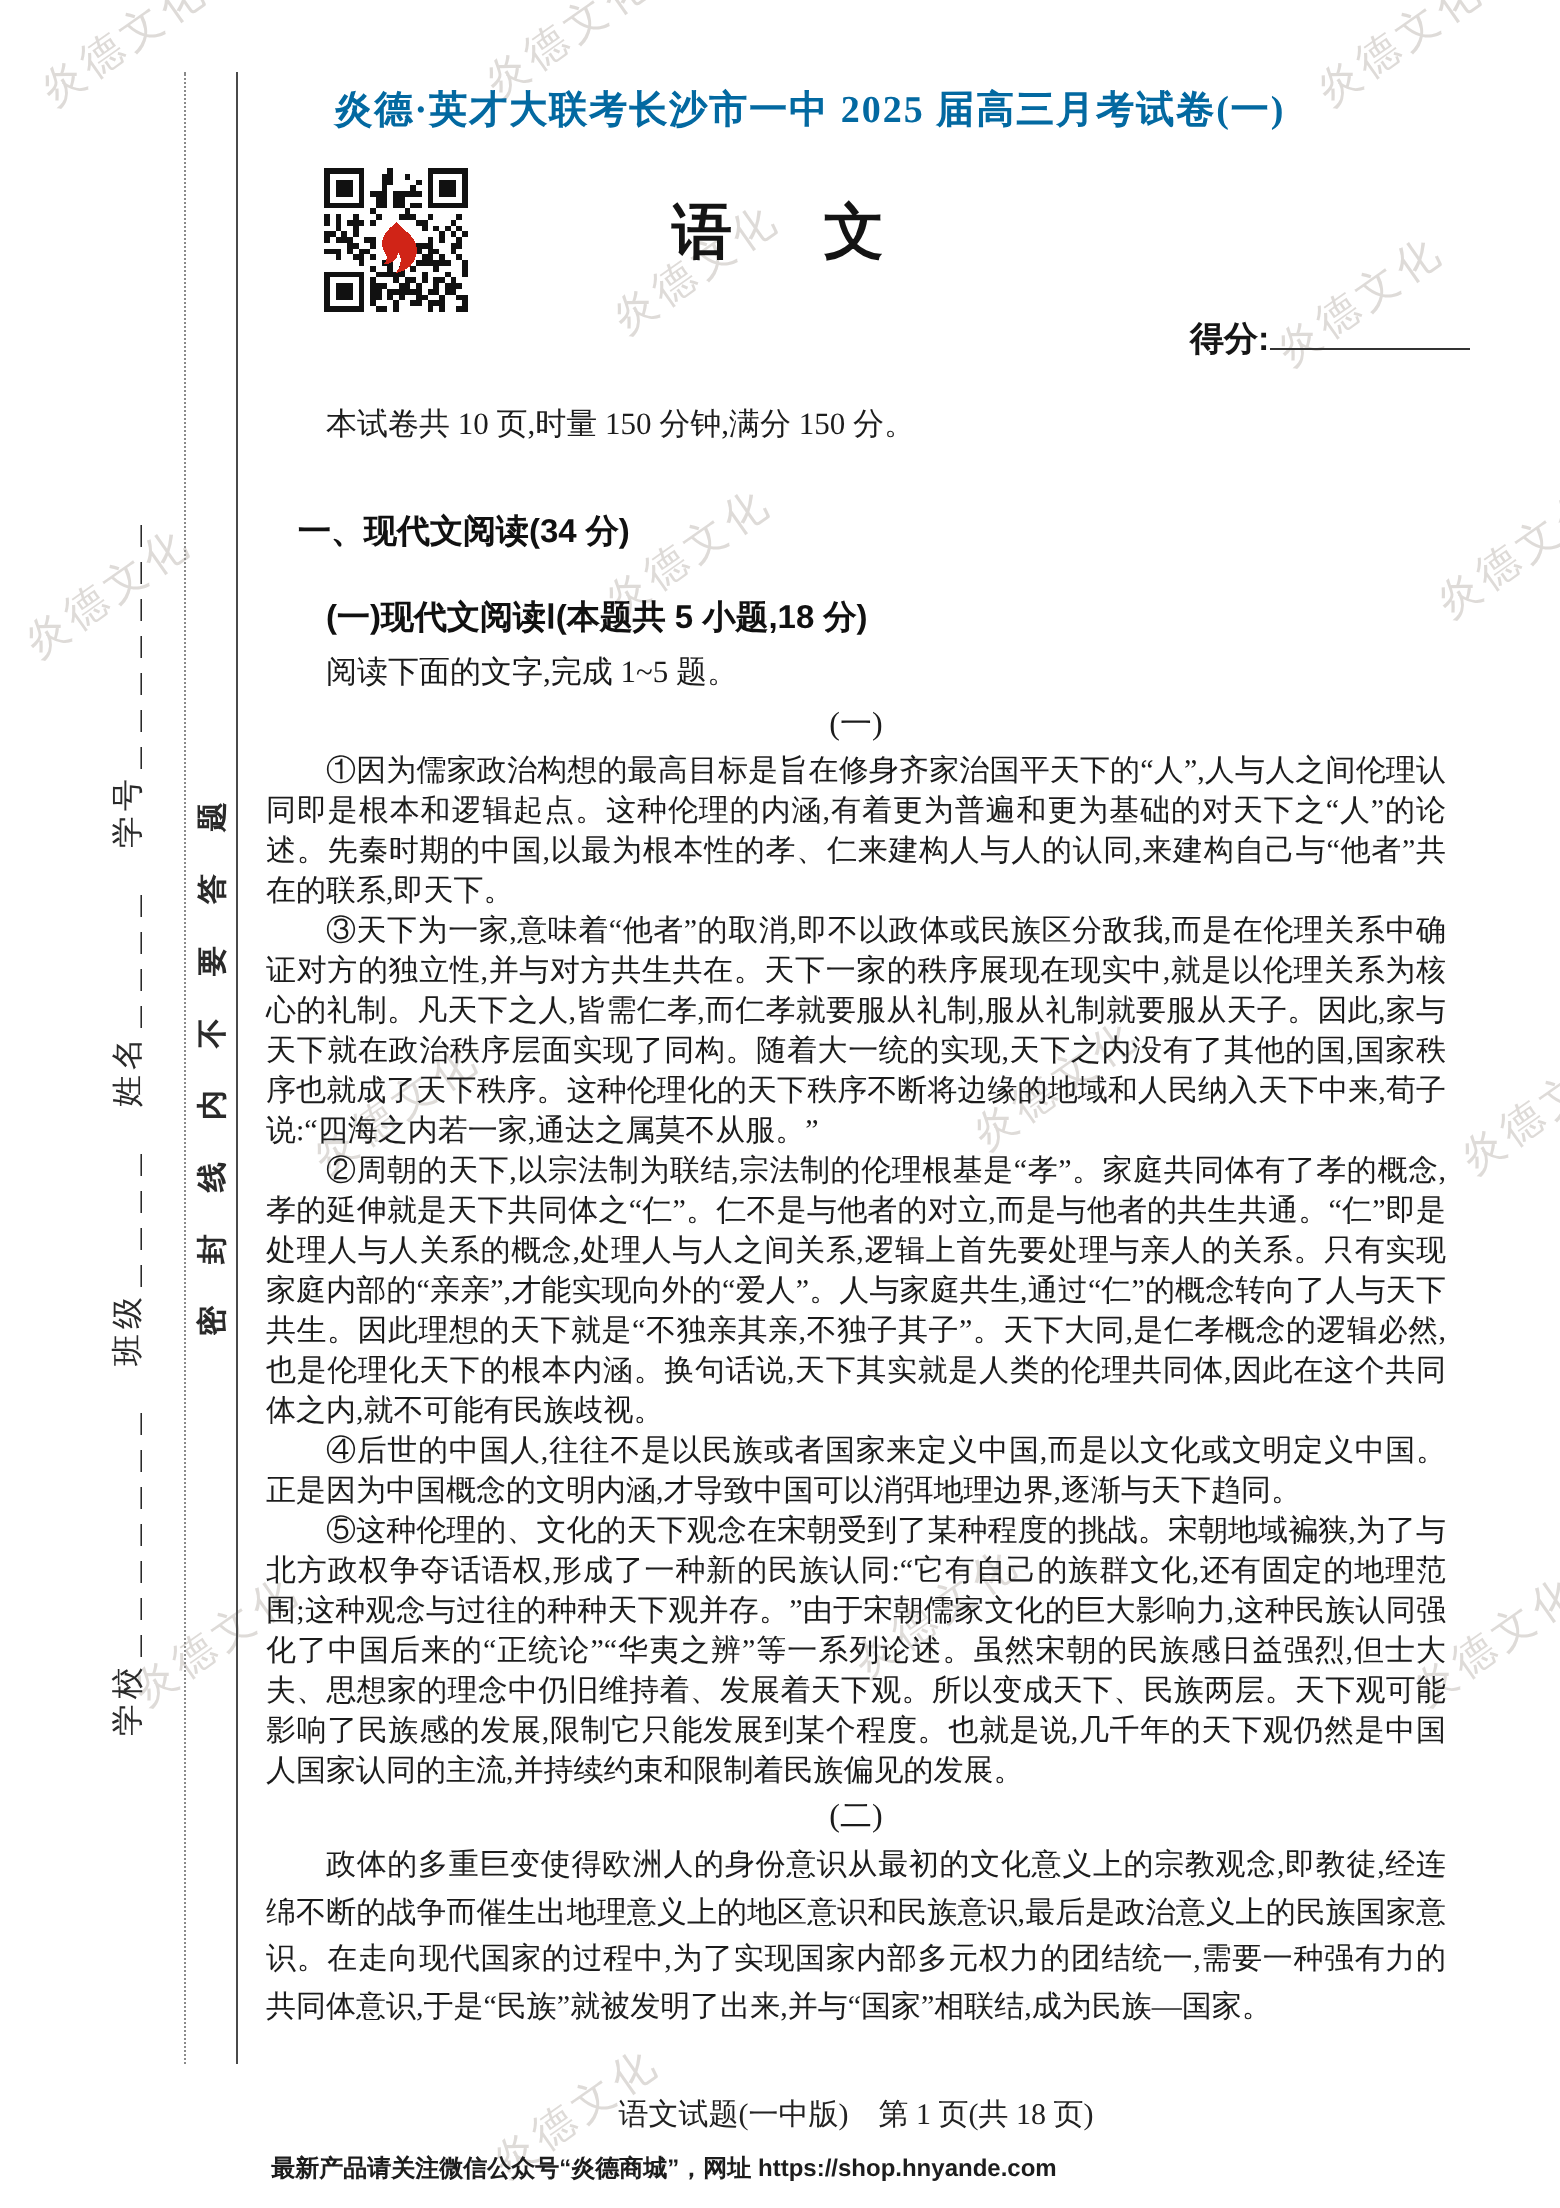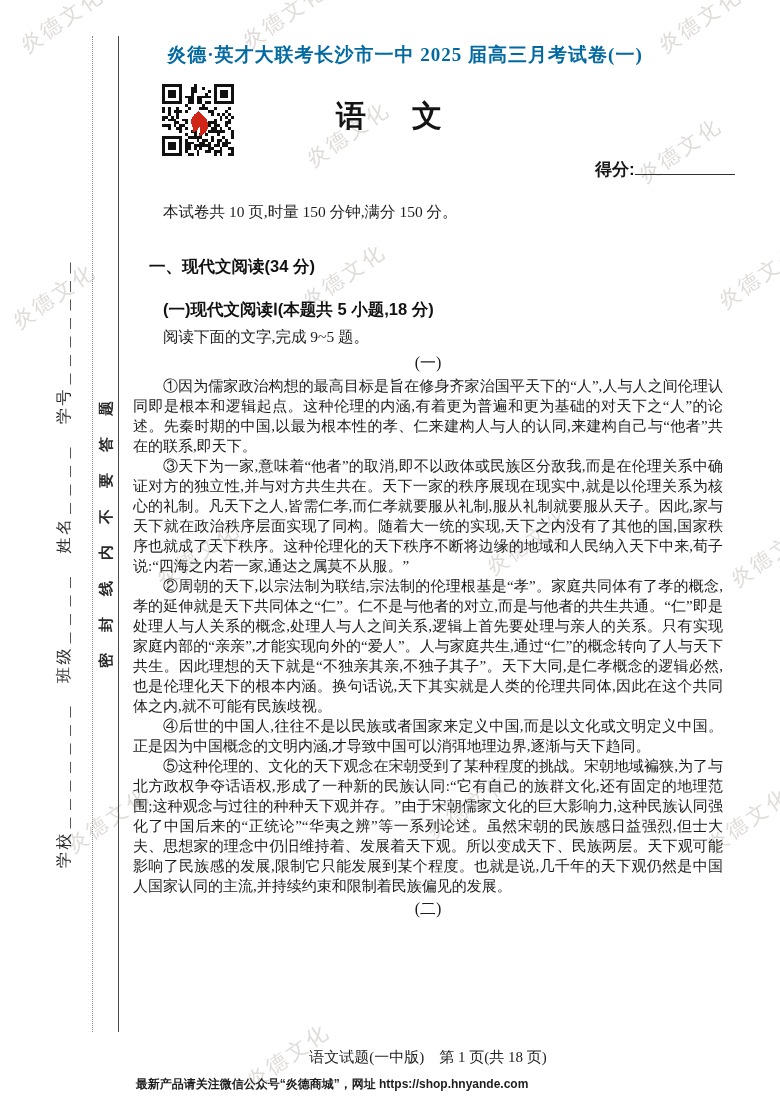--- a/index.html
+++ b/index.html
@@ -299,31 +299,35 @@
 
   <div class="score-row">
     <span class="score-label">得分:</span><span class="score-blank"></span>
   </div>
 
   <div class="paper-info">本试卷共 10 页,时量 150 分钟,满分 150 分。</div>
 
   <div class="content">
     <p class="h-sec">一、现代文阅读(34 分)</p>
     <p class="h-sub">(一)现代文阅读Ⅰ(本题共 5 小题,18 分)</p>
-    <p class="instruction">阅读下面的文字,完成 9~5 题。</p>
+    <p class="instruction">阅读下面的文字,完成 1~5 题。</p>
 
     <div class="passage-label">(一)</div>
     <div class="passage passage--one">
 
     <p>①因为儒家政治构想的最高目标是旨在修身齐家治国平天下的“人”,人与人之间伦理认同即是根本和逻辑起点。这种伦理的内涵,有着更为普遍和更为基础的对天下之“人”的论述。先秦时期的中国,以最为根本性的孝、仁来建构人与人的认同,来建构自己与“他者”共在的联系,即天下。</p>
         <p>③天下为一家,意味着“他者”的取消,即不以政体或民族区分敌我,而是在伦理关系中确证对方的独立性,并与对方共生共在。天下一家的秩序展现在现实中,就是以伦理关系为核心的礼制。凡天下之人,皆需仁孝,而仁孝就要服从礼制,服从礼制就要服从天子。因此,家与天下就在政治秩序层面实现了同构。随着大一统的实现,天下之内没有了其他的国,国家秩序也就成了天下秩序。这种伦理化的天下秩序不断将边缘的地域和人民纳入天下中来,荀子说:“四海之内若一家,通达之属莫不从服。”</p>
         <p>②周朝的天下,以宗法制为联结,宗法制的伦理根基是“孝”。家庭共同体有了孝的概念,孝的延伸就是天下共同体之“仁”。仁不是与他者的对立,而是与他者的共生共通。“仁”即是处理人与人关系的概念,处理人与人之间关系,逻辑上首先要处理与亲人的关系。只有实现家庭内部的“亲亲”,才能实现向外的“爱人”。人与家庭共生,通过“仁”的概念转向了人与天下共生。因此理想的天下就是“不独亲其亲,不独子其子”。天下大同,是仁孝概念的逻辑必然,也是伦理化天下的根本内涵。换句话说,天下其实就是人类的伦理共同体,因此在这个共同体之内,就不可能有民族歧视。</p>
         <p>④后世的中国人,往往不是以民族或者国家来定义中国,而是以文化或文明定义中国。正是因为中国概念的文明内涵,才导致中国可以消弭地理边界,逐渐与天下趋同。</p>
         <p>⑤这种伦理的、文化的天下观念在宋朝受到了某种程度的挑战。宋朝地域褊狭,为了与北方政权争夺话语权,形成了一种新的民族认同:“它有自己的族群文化,还有固定的地理范围;这种观念与过往的种种天下观并存。”由于宋朝儒家文化的巨大影响力,这种民族认同强化了中国后来的“正统论”“华夷之辨”等一系列论述。虽然宋朝的民族感日益强烈,但士大夫、思想家的理念中仍旧维持着、发展着天下观。所以变成天下、民族两层。天下观可能影响了民族感的发展,限制它只能发展到某个程度。也就是说,几千年的天下观仍然是中国人国家认同的主流,并持续约束和限制着民族偏见的发展。</p>
       </div>
 
     <div class="passage-label">(二)</div>
+    <div class="passage passage--two">
+
+    <p>政体的多重巨变使得欧洲人的身份意识从最初的文化意义上的宗教观念,即教徒,经连绵不断的战争而催生出地理意义上的地区意识和民族意识,最后是政治意义上的民族国家意识。在走向现代国家的过程中,为了实现国家内部多元权力的团结统一,需要一种强有力的共同体意识,于是“民族”就被发明了出来,并与“国家”相联结,成为民族—国家。</p>
+      </div>
   </div>
 
   <div class="page-info">语文试题(一中版)　第 1 页(共 18 页)</div>
   <div class="promo">最新产品请关注微信公众号“炎德商城”，网址 https://shop.hnyande.com</div>
 
 </div>
 
 </body></html>

